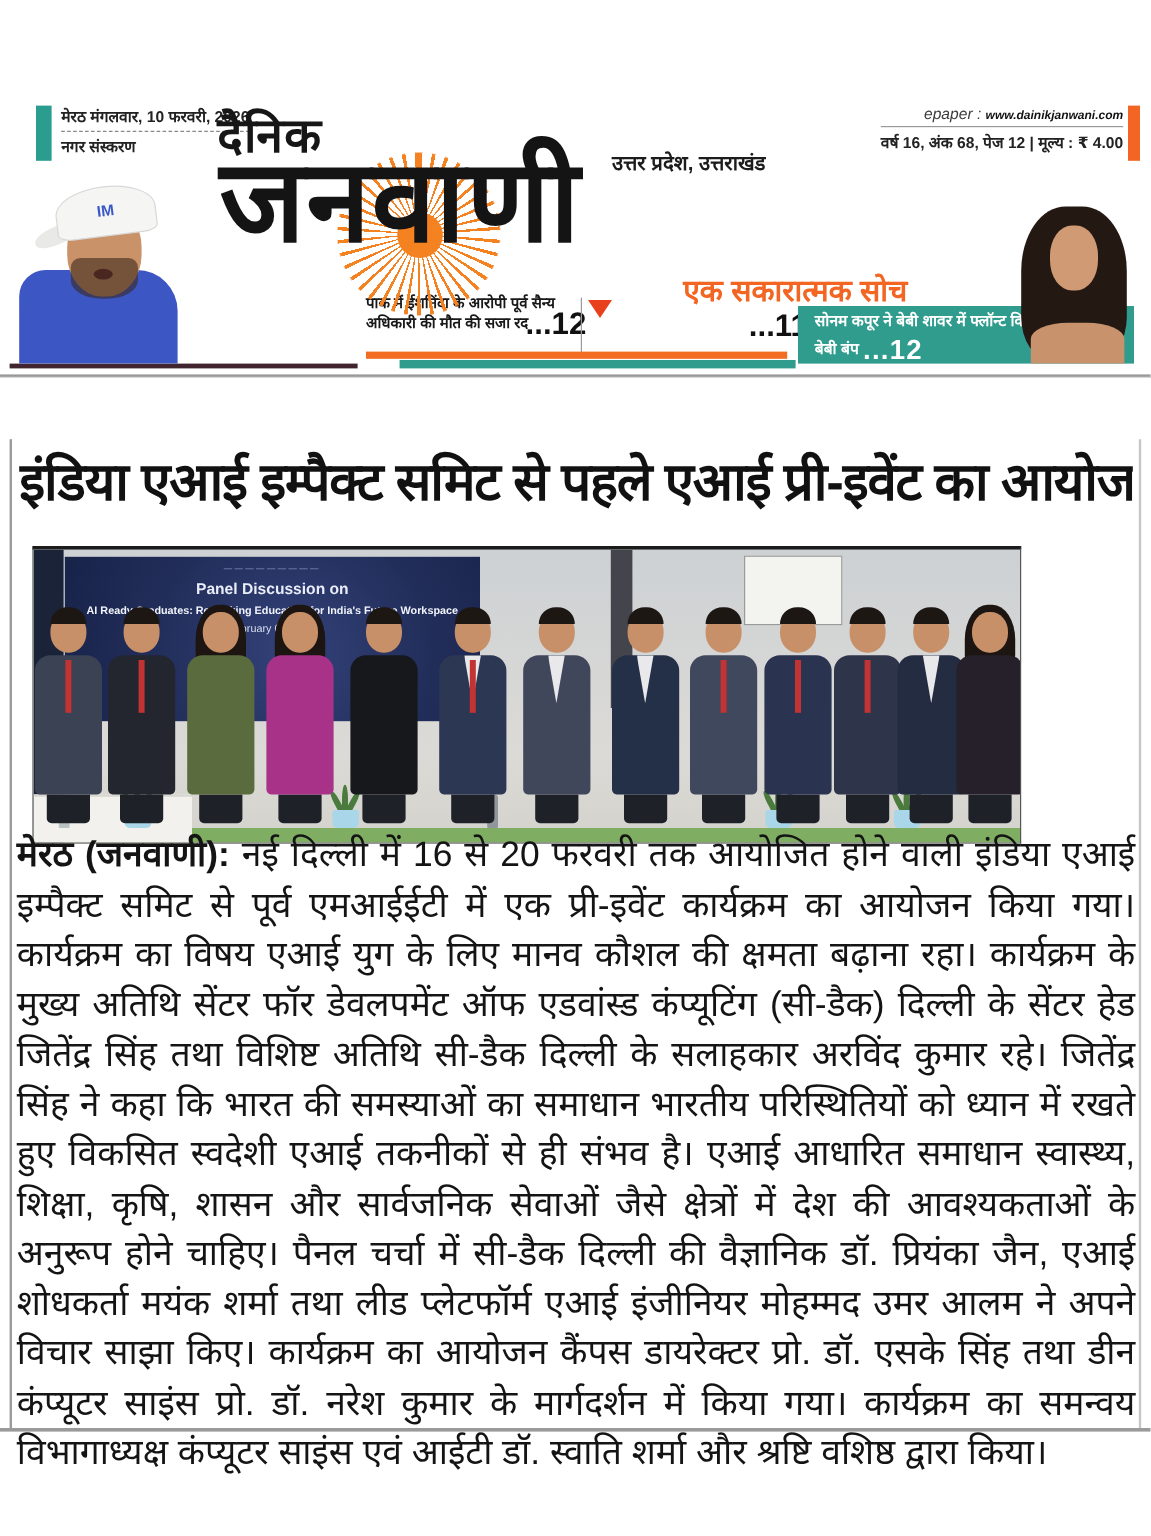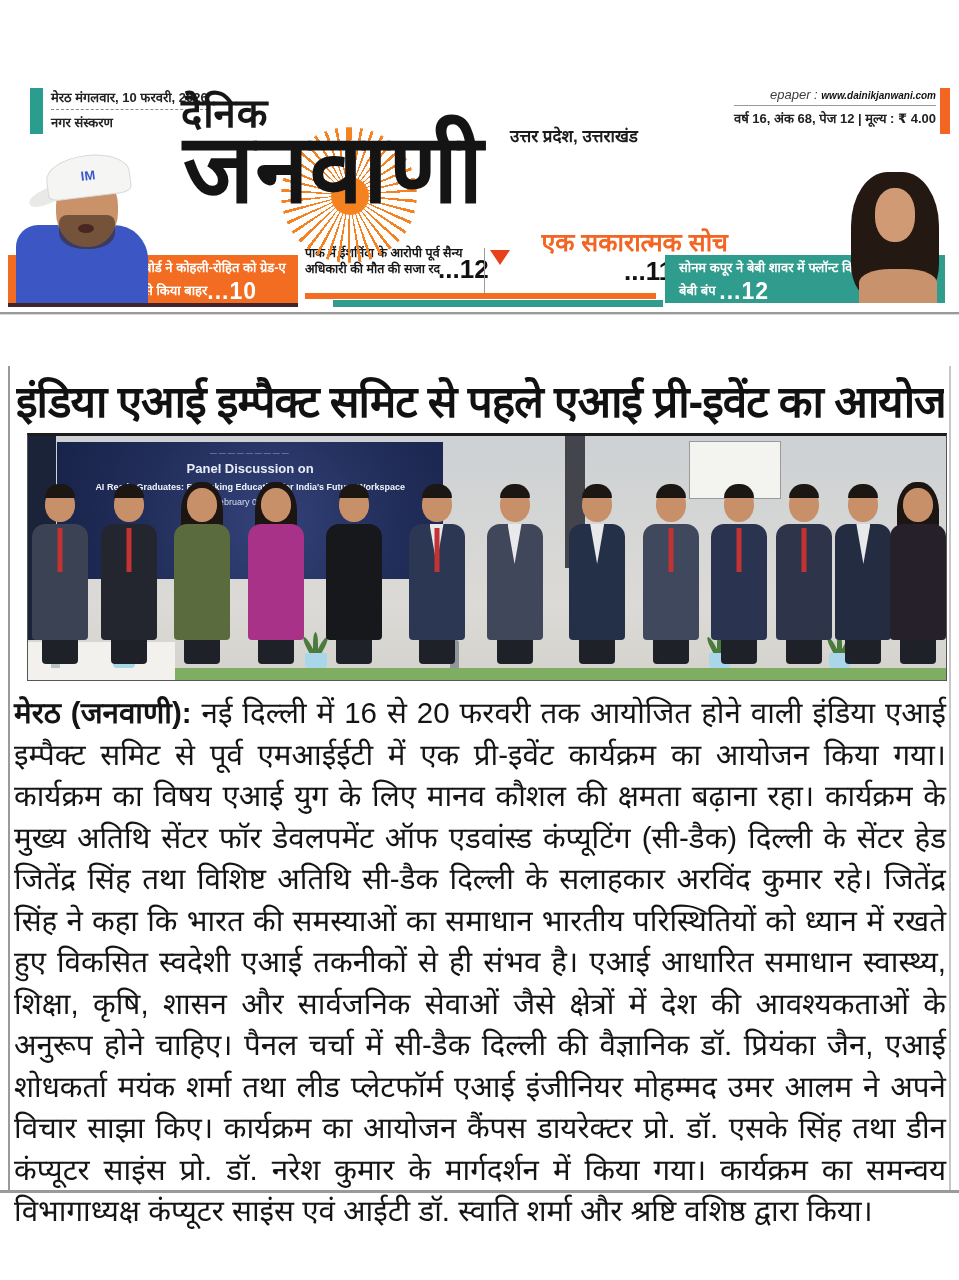--- a/index.html
+++ b/index.html
@@ -15,21 +15,21 @@
 
   .masthead-top { position:absolute; left:181px; top:84px; font-size:40px; font-weight:800; color:#161616; letter-spacing:1px; }
   .masthead-main { position:absolute; left:183px; top:116px; font-size:96px; line-height:1.1; font-weight:800; color:#141414; z-index:2; letter-spacing:1px; white-space:nowrap; }
   .sunburst { position:absolute; left:254px; top:100px; width:190px; height:190px; border-radius:50%; z-index:1;
     background:repeating-conic-gradient(#f58220 0deg 2.6deg, rgba(255,255,255,0) 2.6deg 9.4deg);
     -webkit-mask:radial-gradient(circle, #000 0 50%, transparent 51%);
     mask:radial-gradient(circle, #000 0 50%, transparent 51%); }
   .suncore { position:absolute; left:331px; top:177px; width:38px; height:38px; background:#f58220; border-radius:50%; z-index:1; }
 
   .region { position:absolute; left:460px; top:124px; width:228px; text-align:center; font-size:17px; font-weight:bold; color:#1c1c1c; z-index:3; }
-  .tagline { position:absolute; left:492px; top:224px; width:236px; text-align:right; font-size:25px; font-weight:800; color:#f26522; z-index:3; white-space:nowrap; }
+  .tagline { position:absolute; left:520px; top:224px; width:236px; text-align:right; font-size:25px; font-weight:800; color:#f26522; z-index:3; white-space:nowrap; }
 
   .epaper { position:absolute; right:23px; top:87px; text-align:right; z-index:3; }
   .epaper-l1 { font-size:13px; font-style:italic; color:#3c3c3c; border-bottom:1px solid #9a9a9a; padding-bottom:3px; white-space:nowrap; }
   .epaper-l1 b { color:#111; font-size:10px; }
   .epaper-l2 { font-size:13px; font-weight:bold; color:#222; margin-top:3px; white-space:nowrap; }
   .epaper-bar { position:absolute; left:940px; top:88px; width:10px; height:46px; background:#f26522; }
 
   
   .teaser-left { position:absolute; left:8px; top:255px; width:290px; height:48px; background:#f26d21; }
   .teaser-left-text { position:absolute; right:6px; top:5px; width:148px; color:#fff; font-size:13px; font-weight:bold; line-height:1.3; }
@@ -66,21 +66,21 @@
 
   .header-divider { position:absolute; left:0; top:312px; width:959px; height:3px; background:#9a9a9a; border-bottom:1px solid #d9d9d9; }
 
   
   .rule-left { position:absolute; left:8px; top:366px; width:2px; height:826px; background:#9a9a9a; }
   .rule-right { position:absolute; left:949px; top:366px; width:2px; height:826px; background:#c7c7c7; }
   .rule-bottom { position:absolute; left:0; top:1190px; width:959px; height:3px; background:#9a9a9a; }
 
   .headline { position:absolute; left:16px; top:370px; width:928px; font-size:44px; font-weight:800; color:#111; white-space:nowrap; overflow:hidden; letter-spacing:-1px; }
 
-  .photo { position:absolute; left:27px; top:433px; width:920px; height:248px; background:linear-gradient(180deg,#cdd1d4 0%, #dcdad6 70%, #d4d2cc 100%); border:1px solid #555; border-top:3px solid #1c1c1c; overflow:hidden; }
+  .photo { position:absolute; left:27px; top:455px; width:824px; height:248px; background:linear-gradient(180deg,#cdd1d4 0%, #dcdad6 70%, #d4d2cc 100%); border:1px solid #555; border-top:3px solid #1c1c1c; overflow:hidden; }
   .photo .leftband { position:absolute; left:0; top:0; width:3%; height:100%; background:#1b2338; }
   .photo .screen { position:absolute; left:3.2%; top:2.5%; width:42%; height:56%; background:radial-gradient(circle at 55% 60%, #33427a 0%, #222e5a 55%, #18234a 100%); text-align:center; padding-top:7px; }
   .photo .screen .b0 { font-size:7px; color:#8fa0cc; letter-spacing:2px; }
   .photo .screen .b1 { font-size:13px; font-weight:bold; color:#e9edf8; margin-top:5px; }
   .photo .screen .b2 { font-size:9px; font-weight:bold; color:#f2f4fb; margin-top:6px; padding:0 14px; }
   .photo .screen .b3 { font-size:9px; color:#d9def0; margin-top:5px; }
   .photo .pole { position:absolute; left:58.5%; top:0; width:2.2%; height:54%; background:#44444c; }
   .photo .whiteboard { position:absolute; left:72%; top:2%; width:10%; height:24%; background:#f3f3f0; border:1px solid #9a9a9a; }
   .photo .floor { position:absolute; left:0; bottom:0; width:100%; height:12px; background:#7fae62; }
   .photo .table { position:absolute; left:0; bottom:0; width:16%; height:40px; background:#f2f1ed; border-top:2px solid #d8d6d0; }
@@ -122,25 +122,20 @@
   <div class="masthead-main">जनवाणी</div>
   <div class="region">उत्तर प्रदेश, उत्तराखंड</div>
   <div class="tagline">एक सकारात्मक सोच</div>
 
   <div class="epaper">
     <div class="epaper-l1"><span>epaper : </span><b>www.dainikjanwani.com</b></div>
     <div class="epaper-l2">वर्ष 16, अंक 68,  पेज 12 | मूल्य : ₹ 4.00</div>
   </div>
   <div class="epaper-bar"></div>
 
-  <div class="teaser-left">
-    <div class="teaser-left-text">
-      <span>बोर्ड ने कोहली-रोहित को ग्रेड-ए से किया बाहर</span><span class="page-num-big">...10</span>
-    </div>
-  </div>
   <div class="maroon-bar"></div>
   <div class="rohit">
     <div class="torso"></div>
     <div class="neck"></div>
     <div class="head"></div>
     <div class="beard"></div>
     <div class="mouth"></div>
     <div class="brim"></div>
     <div class="cap">IM</div>
   </div>

